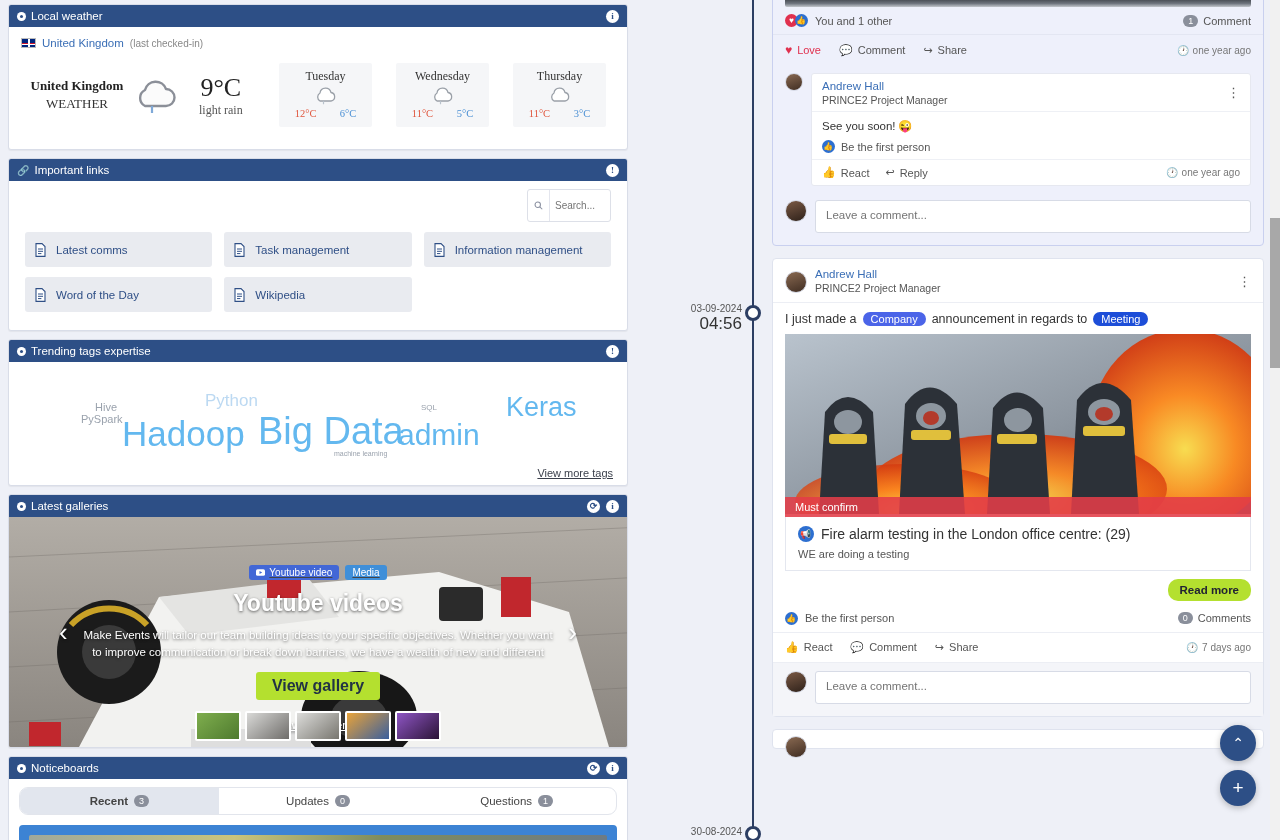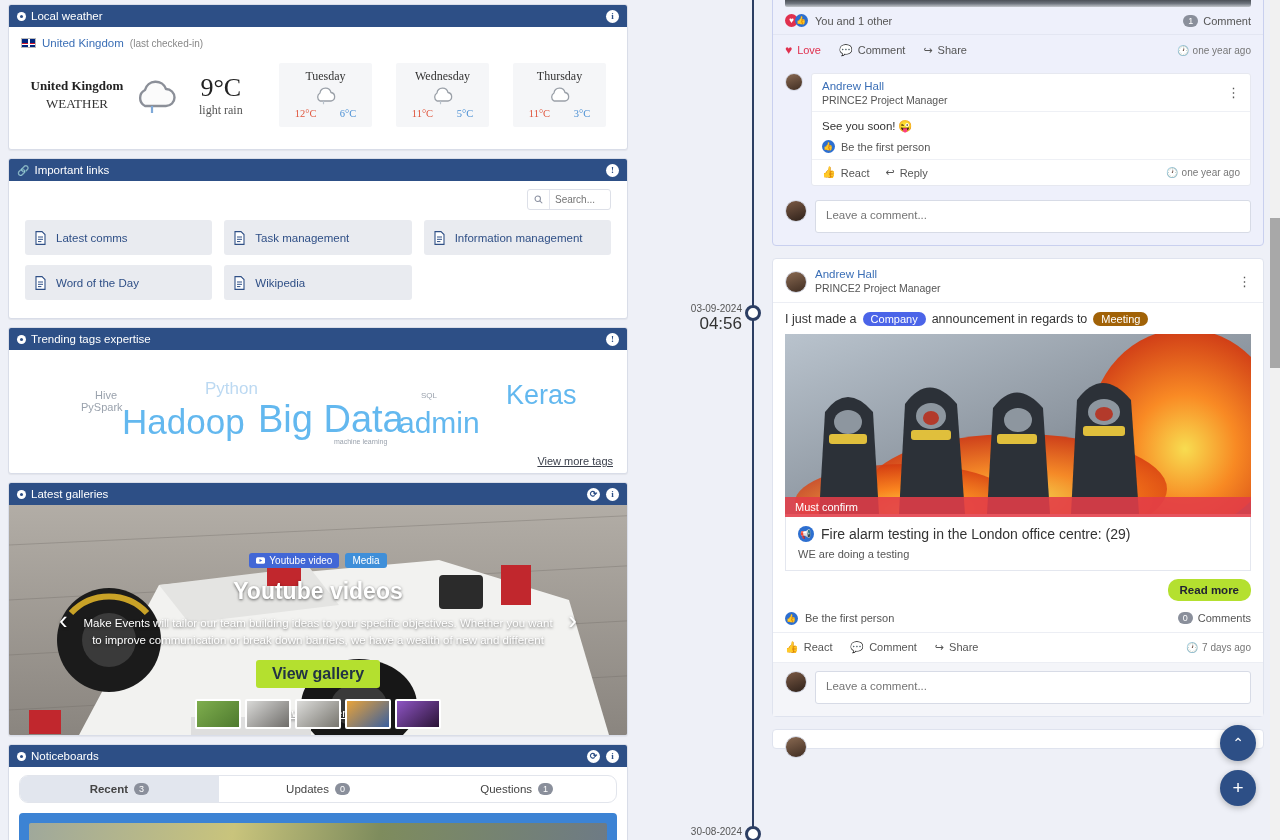--- a/index.html
+++ b/index.html
@@ -65,21 +65,21 @@
   .wx-days { display:flex; gap:24px; }
   .wx-day { width:93px; background:#f5f6f8; border-radius:2px; padding:6px 4px 8px; text-align:center;}
   .wx-day .dn { font-family:"Liberation Serif",serif; font-size:12px; color:#333; margin-bottom:3px;}
   .wx-day .dt { display:flex; justify-content:space-around; font-family:"Liberation Serif",serif; font-size:10.5px; margin-top:3px;}
   .hi { color:#e0573e; } .lo { color:#4a8fd4; }
   .cloud-sm { margin:2px auto; display:block; }
 
   
   .links-body { padding:8px 16px 18px 16px; }
   .search-wrap { display:flex; justify-content:flex-end; margin-bottom:10px; }
-  .search-box { display:flex; border:1px solid #dde0e8; border-radius:3px; height:21px; }
+  .search-box { display:flex; border:1px solid #dde0e8; border-radius:3px; height:33px; }
   .search-btn { width:22px; display:flex; align-items:center; justify-content:center;
      border-right:1px solid #e4e6ee; color:#8a90a0; font-size:9px; }
   .search-input { border:0; outline:0; width:60px; font-size:10px; color:#9aa0ae; padding-left:5px;
      font-family:"Liberation Sans",sans-serif; background:transparent; }
   .links-grid { display:grid; grid-template-columns:repeat(3,1fr); gap:10px 12px; }
   .link-card {
     background:#e9ebf0; border-radius:3px; height:35px; display:flex; align-items:center;
     gap:10px; padding:0 10px; font-size:11.5px; color:#2f4f86;
   }
   .doc-ico { width:11px; height:14px; position:relative; flex:none; }
@@ -89,21 +89,21 @@
   .cloud { position:relative; width:100%; height:88px; }
   .cloud span { position:absolute; white-space:nowrap; line-height:1; }
   .view-more { position:absolute; right:14px; bottom:6px; font-size:11px; color:#3a3f4b;
     text-decoration:underline; }
 
   
   .gal { position:relative; height:230px; overflow:hidden; background:#8d8d8d; }
   .gal-img { position:absolute; inset:0; }
   .gal-overlay { position:absolute; inset:0; display:flex; flex-direction:column;
     align-items:center; justify-content:flex-start; padding-top:48px; }
-  .gal-badges { display:flex; gap:6px; margin-bottom:10px;}
+  .gal-badges { display:flex; gap:6px; margin-bottom:10px;text-decoration:underline;}
   .badge-yt { background:#4267d6; color:#fff; font-size:10px; padding:2px 7px; border-radius:3px;
      display:flex; align-items:center; gap:4px;}
   .badge-media { background:#3f8fd9; color:#fff; font-size:10px; padding:2px 7px; border-radius:3px;}
   .gal-title { color:#fff; font-size:23px; font-weight:bold; text-shadow:0 1px 3px rgba(0,0,0,.6);
      margin-bottom:10px; }
   .gal-desc { color:#fff; font-size:11.5px; text-align:center; width:480px; line-height:1.45;
      text-shadow:0 1px 3px rgba(0,0,0,.6); margin-bottom:12px;}
   .gal-btn { background:#b4e02f; color:#234; font-size:16px; font-weight:bold;
      padding:5px 16px; border-radius:3px; border:0; margin-bottom:19px; }
   .gal-all { color:#fff; font-size:11.5px; text-decoration:underline; text-shadow:0 1px 3px rgba(0,0,0,.6);}
@@ -162,21 +162,21 @@
   .c-text { padding:7px 10px; font-size:11.5px; color:#333; }
   .c-first { padding:0 10px 6px; font-size:11px; color:#555; display:flex; align-items:center; gap:6px;}
   .c-act { display:flex; align-items:center; gap:16px; padding:6px 10px; font-size:11px; color:#555;
      border-top:1px solid #eef0f5;}
   .c-act .tm { margin-left:auto; font-size:10px; color:#777; }
   .cbox-wrap { display:flex; gap:8px; padding:8px 12px 12px; align-items:flex-start;}
   .cbox { flex:1; height:33px; border:1px solid #d7dbe6; border-radius:3px; background:#fff;
      font-size:11.5px; color:#9aa0ae; padding:8px 10px; outline:none;
      font-family:"Liberation Sans",sans-serif; resize:none;}
   .tagpill { background:#4b64e8; color:#fff; border-radius:9px; padding:1px 8px; font-size:11px; }
-  .tagpill.t2 { background:#a16207; }
+  .tagpill.t2 { background:#1d4ed8; }
   .ann-text { padding:9px 12px 8px; font-size:12.5px; color:#333; display:flex; align-items:flex-end;
      gap:6px; flex-wrap:wrap;}
   .ann-img { position:relative; margin:0 12px; }
   .ann-banner { position:absolute; left:0; right:0; bottom:0; background:rgba(227,60,72,.88);
      color:#fff; font-size:11px; padding:4px 10px; }
   .ann-card { margin:0 12px; border:1px solid #e4e7ef; border-top:0; padding:9px 12px 10px; }
   .ann-title { font-size:14px; color:#333; display:flex; align-items:center; gap:7px; }
   .megaphone { width:16px;height:16px;border-radius:50%;background:#2d6fd0;color:#fff;font-size:9px;
      display:inline-flex;align-items:center;justify-content:center;flex:none;}
   .ann-sub { font-size:11px; color:#555; margin-top:6px; }

